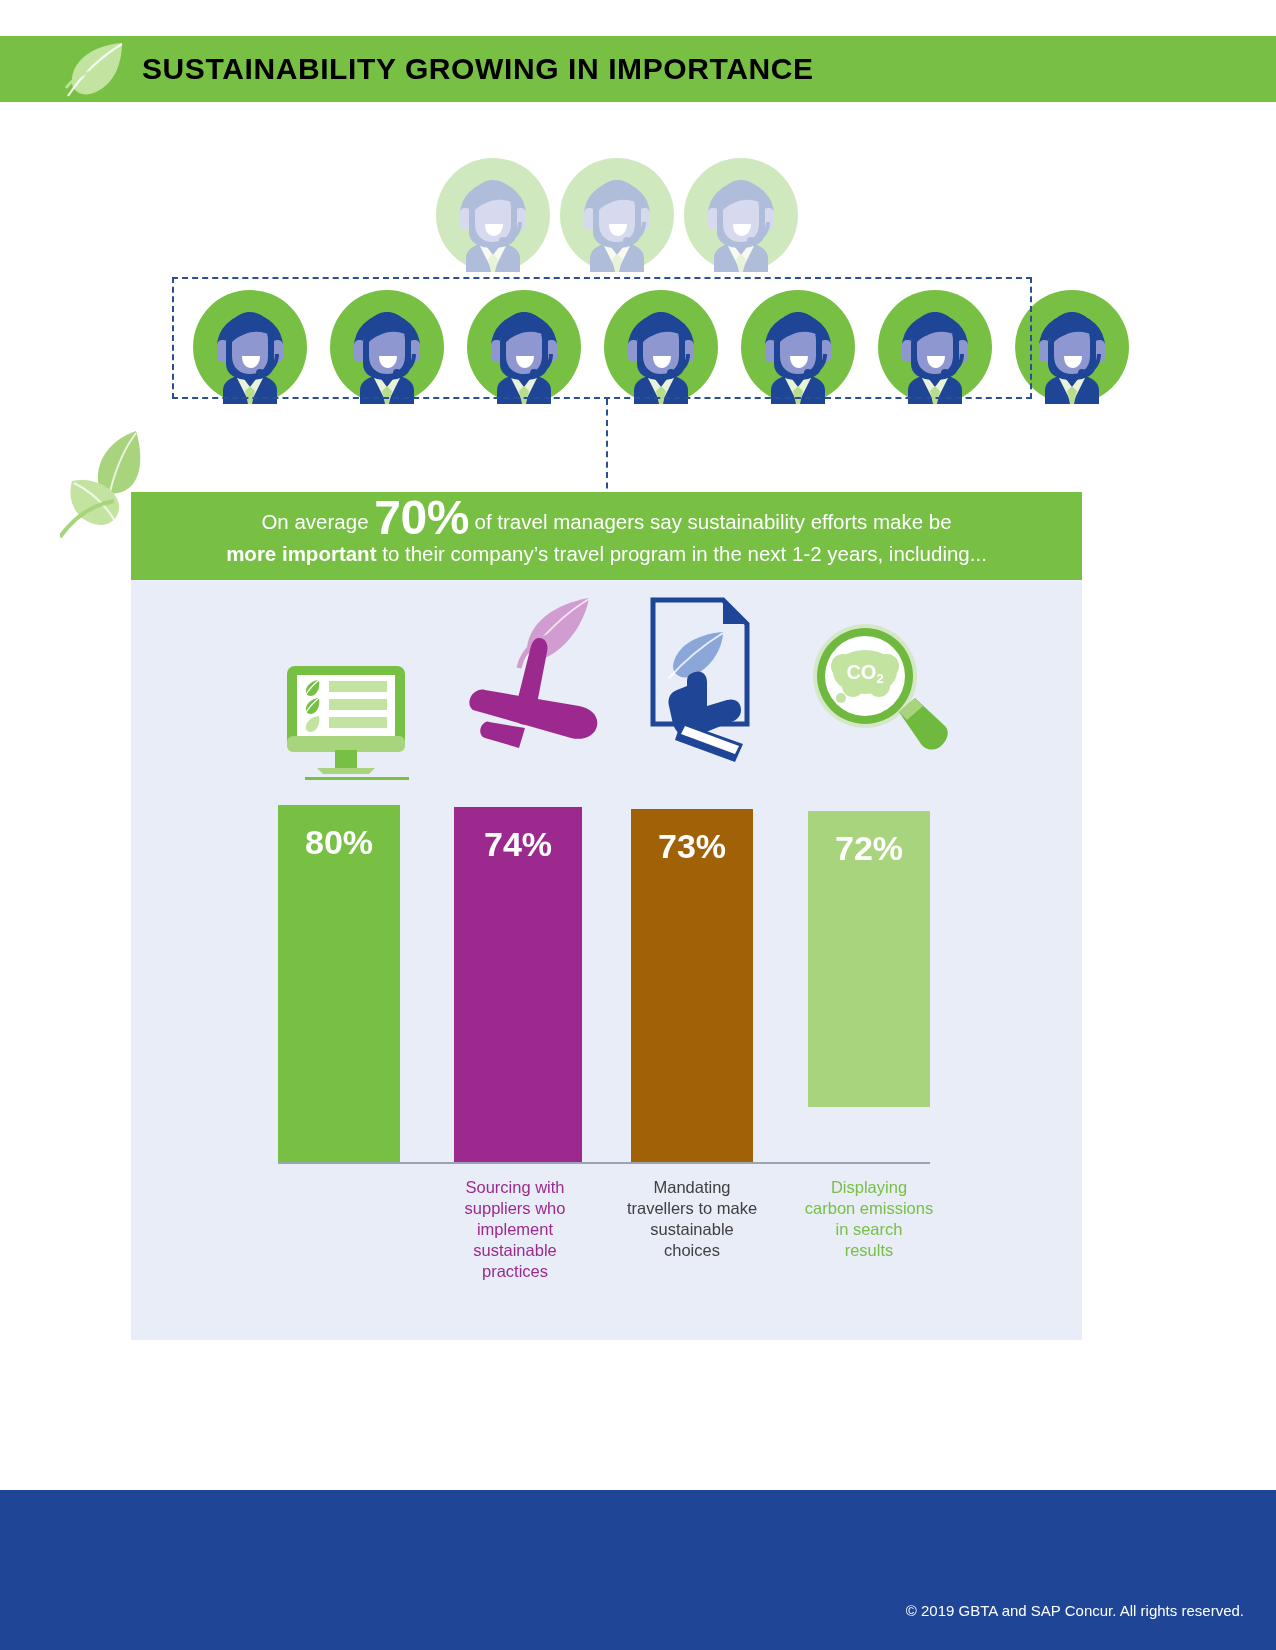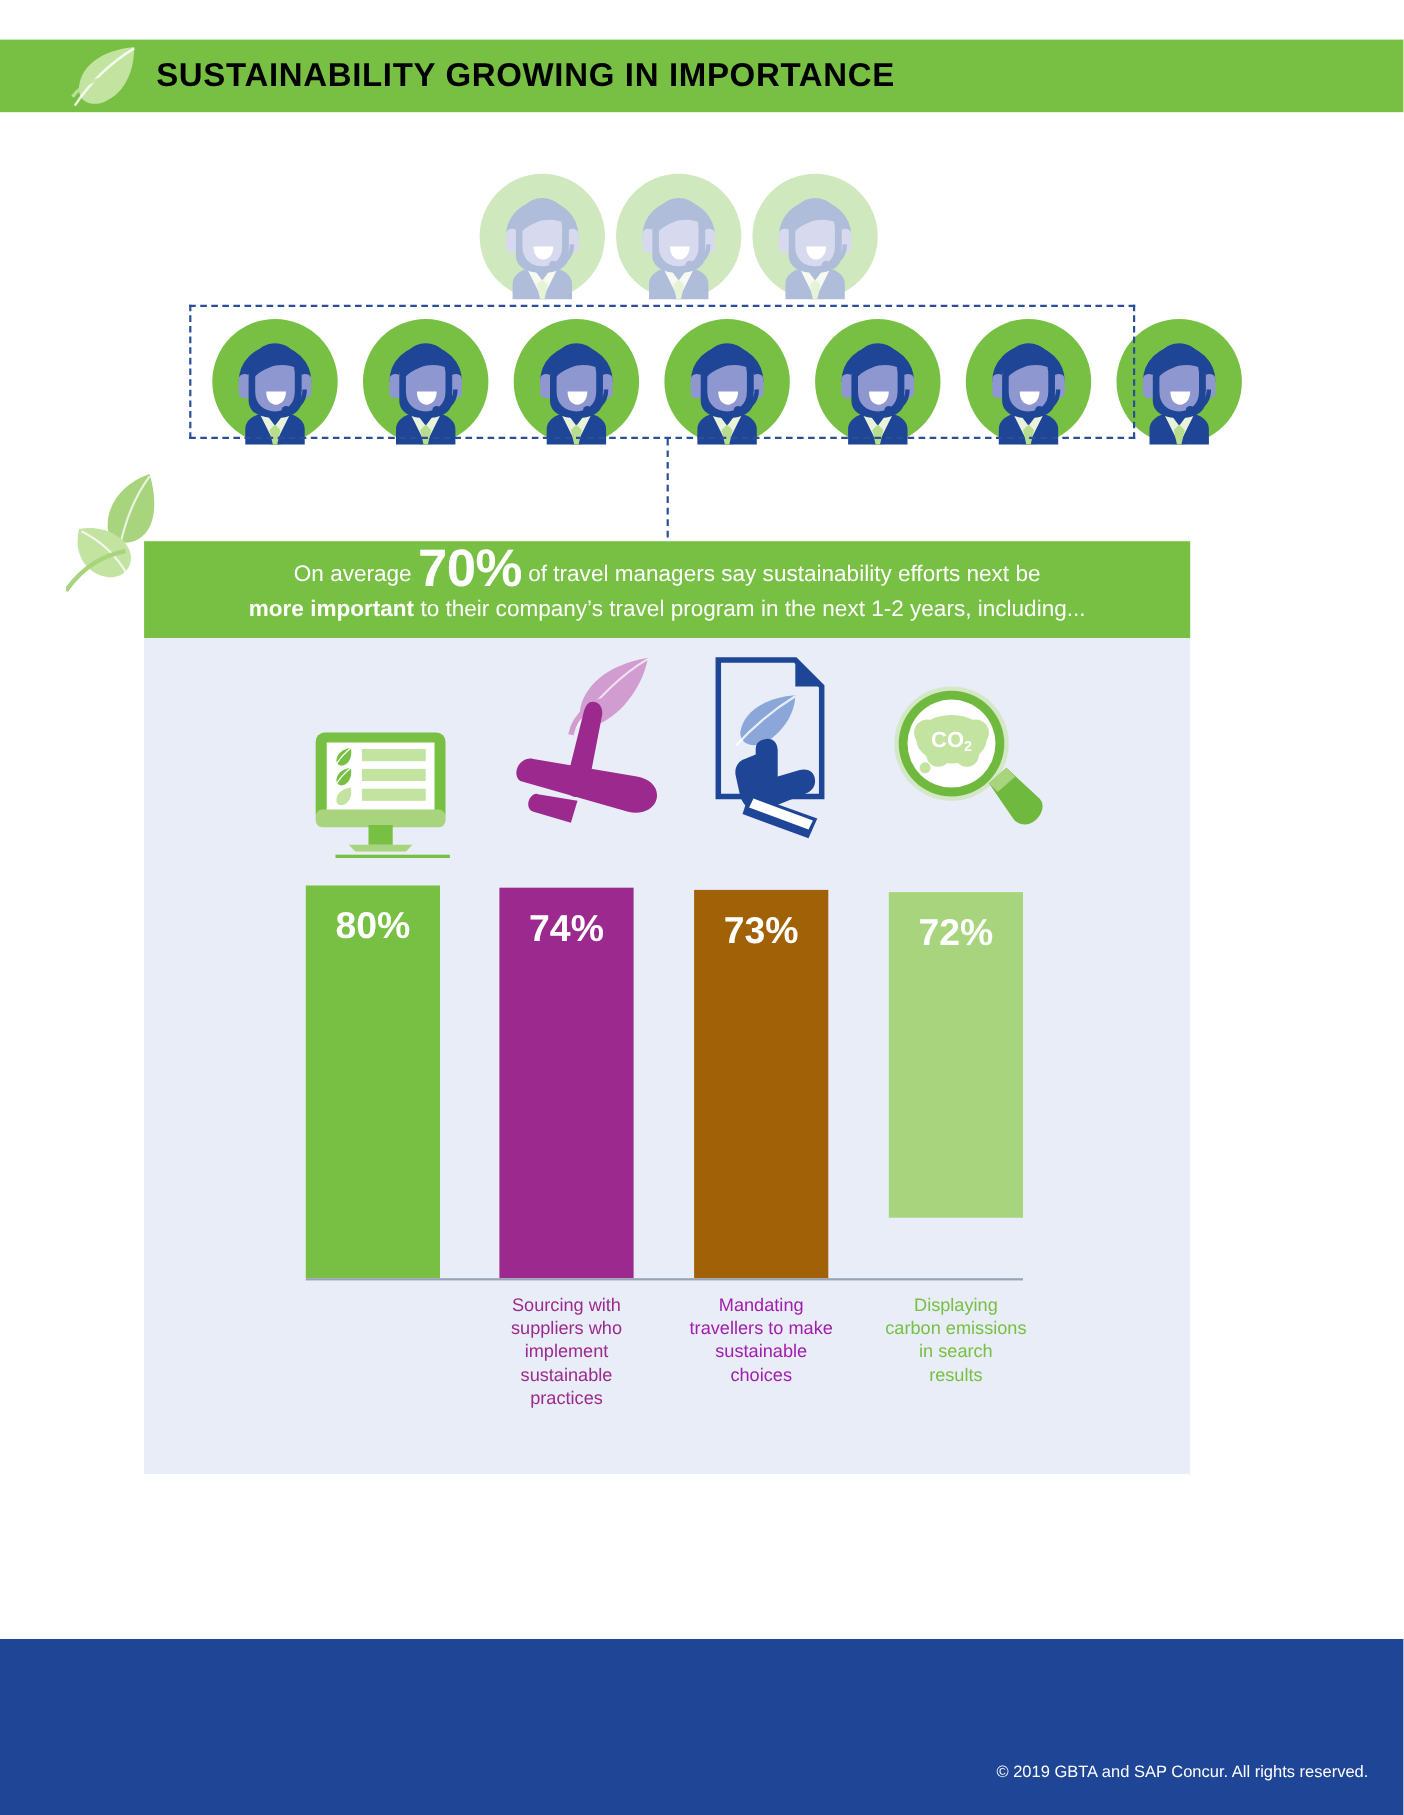--- a/index.html
+++ b/index.html
@@ -164,21 +164,21 @@
     <path d="M76 6 C52 14, 36 34, 38 56 C40 68, 54 72, 66 65 C84 54, 82 26, 76 6 Z" fill="#a8d47d"></path>
     <path d="M76 8 C64 24, 54 46, 48 76" stroke="#ffffff" stroke-width="2" fill="none" opacity="0.75"></path>
     <path d="M12 56 C6 78, 18 98, 40 100 C54 100, 62 88, 58 76 C52 60, 30 52, 12 56 Z" fill="#c3e3a0"></path>
     <path d="M14 58 C30 66, 46 80, 56 98" stroke="#ffffff" stroke-width="2" fill="none" opacity="0.75"></path>
     <path d="M0 112 C14 92, 32 80, 54 76" stroke="#a8d47d" stroke-width="4" fill="none"></path>
   </svg>
 </div>
 
 <div class="banner">
   <div class="banner-line">
-    <span>On average </span><span class="big">70%</span><span> of travel managers say sustainability efforts next be</span>
+    <span>On average </span><span class="big">70%</span><span> of travel managers say sustainability efforts make be</span>
   </div>
   <div class="banner-line">
     <span class="bold">more important</span><span> to their company’s travel program in the next 1-2 years, including...</span>
   </div>
 </div>
 
 <div class="chart-panel">
   <div class="chart-inner">
 
     <div class="icon-box" style="left:148px;top:70px;width:140px;height:130px;">
@@ -249,21 +249,21 @@
         <text x="62" y="59" font-family="'Liberation Sans', sans-serif" font-size="20" font-weight="bold" fill="#ffffff" text-anchor="middle"><tspan>CO</tspan><tspan font-size="13" dy="4">2</tspan></text>
         <path d="M96 92 L112 78 L142 106 C147 111, 145 120, 138 126 C131 132, 122 130, 118 124 Z" fill="#6fb93e"></path>
         <path d="M96 92 L112 78 L120 86 L104 100 Z" fill="#a8d47d"></path>
       </svg>
     </div>
 
     <div class="bar" style="left:147px;top:225px;width:122px;height:357px;background:#77c044;">
       <div class="bar-label" style="top:18px;">80%</div>
     </div>
 
-    <div class="bar" style="left:323px;top:227px;width:122px;height:355px;background:#9c2a8e;">
+    <div class="bar" style="left:323px;top:227px;width:108px;height:355px;background:#9c2a8e;padding-left:20px;">
       <div class="bar-label" style="top:18px;">74%</div>
     </div>
 
     <div class="bar" style="left:500px;top:229px;width:122px;height:353px;background:#a16207;">
       <div class="bar-label" style="top:18px;">73%</div>
     </div>
 
     <div class="bar" style="left:677px;top:231px;width:122px;height:296px;background:#a8d47d;">
       <div class="bar-label" style="top:18px;">72%</div>
     </div>
@@ -272,21 +272,21 @@
 
 
     <div class="cat" style="left:304px;width:160px;color:#9c2a8e;">
       <div>Sourcing with</div>
       <div>suppliers who</div>
       <div>implement</div>
       <div>sustainable</div>
       <div>practices</div>
     </div>
 
-    <div class="cat" style="left:477px;width:168px;color:#a21caf;">
+    <div class="cat" style="left:477px;width:168px;color:#404040;">
       <div>Mandating</div>
       <div>travellers to make</div>
       <div>sustainable</div>
       <div>choices</div>
     </div>
 
     <div class="cat" style="left:654px;width:168px;color:#77c044;">
       <div>Displaying</div>
       <div>carbon emissions</div>
       <div>in search</div>

